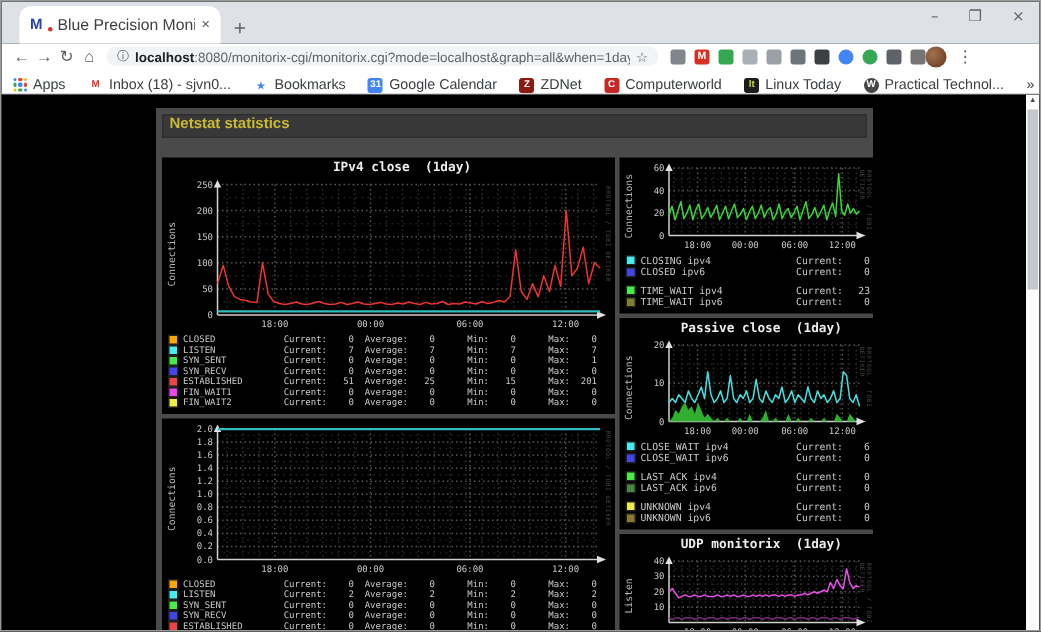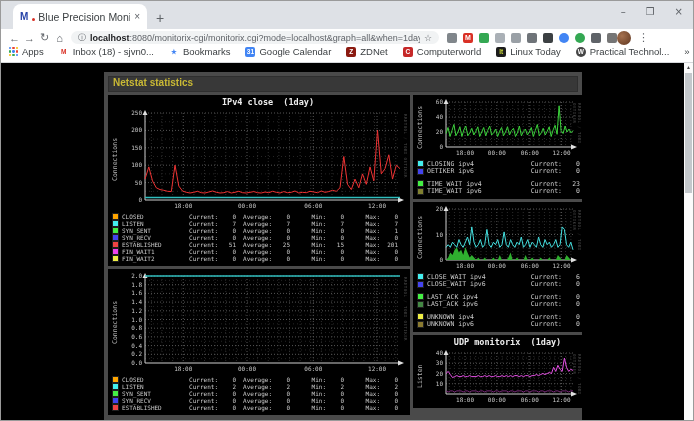--- a/index.html
+++ b/index.html
@@ -21,38 +21,38 @@
         padding:0 7px;font-size:9px;color:#5f6368;margin-left:4px;box-sizing:border-box}
   .omni .iico{font-size:8px;margin-right:4px}
   .omni .host{color:#202124}
   .omni .rest{white-space:nowrap;overflow:hidden;flex:1}
   .omni .star{font-size:9px;margin-left:4px}
   .extrow{display:flex;align-items:center;gap:6px;margin-left:8px}
   .exticon{width:10px;height:10px;border-radius:2px;font-size:7px;font-weight:bold;color:#fff;
            display:flex;align-items:center;justify-content:center;flex:none}
   .avatar{width:14px;height:14px;border-radius:50%;background:radial-gradient(circle at 35% 35%,#a5714f,#5e351f);flex:none}
   .menu3{color:#5f6368;font-size:11px;margin-left:7px}
-  .bookmarks{height:16px;background:#fff;border-bottom:1px solid #d5d7da;display:flex;align-items:flex-start;
+  .bookmarks{height:16px;background:#fff;border-bottom:1px solid #d5d7da;display:flex;align-items:flex-end;
              padding:0 8px;font-size:9.5px;color:#3c4043}
   .bitem{display:flex;align-items:center;gap:4px;margin-right:15px;white-space:nowrap}
   .bbadge{width:10px;height:10px;border-radius:2px;display:flex;align-items:center;justify-content:center;
           font-size:6.5px;font-weight:bold;flex:none}
   .bgrid{width:9px;height:9px;display:grid;grid-template-columns:repeat(3,1fr);gap:1px;flex:none}
   .bgrid b{border-radius:50%}
   .bspacer{flex:1}
   .bdiv{width:1px;height:10px;background:#d0d0d0;margin-right:10px}
   
   .page{position:relative;height:358px;background:#000;overflow:hidden}
   .scrollbar{position:absolute;right:0;top:0;width:9px;height:100%;background:#fbfbfb;z-index:5}
   .sb-up{height:9px;color:#4a4a4a;font-size:5px;line-height:9px;text-align:center}
   .sb-thumb{position:absolute;left:1px;top:10px;width:7px;height:120px;background:#c4c8cc}
   .container{position:absolute;left:103px;top:9px;width:478px;height:349px;background:#4a4a4a;
              padding:4px;box-sizing:border-box;overflow:hidden}
   .secheader{height:14px;background:#383838;border:1px solid #2e2e2e;color:#c9b935;font-weight:bold;
-             font-size:10px;line-height:12px;padding-left:4px;margin-bottom:3px}
+             font-size:10px;line-height:12px;padding-left:4px;margin-bottom:13px}
   .cols{display:flex;gap:3px}
   .colL{width:302px;display:flex;flex-direction:column;gap:3px}
   .colR{flex:1;display:flex;flex-direction:column;gap:3px}
   .panel{background:#000;padding:2px 2px 4px;position:relative;overflow:hidden}
   .ptitle{color:#ededed;font:bold 8.5px "DejaVu Sans Mono",monospace;text-align:center;
           white-space:pre;height:11px;line-height:11px;padding-left:18px}
   .plotwrap{display:flex;position:relative}
   .ylab{width:9px;writing-mode:vertical-rl;transform:rotate(180deg);display:flex;align-items:center;
         justify-content:center;font:6.5px "DejaVu Sans Mono",monospace;color:#b9b9b9;flex:none}
   .wm{position:absolute;right:0;top:6px;writing-mode:vertical-rl;font:4px "DejaVu Sans Mono",monospace;
@@ -511,39 +511,40 @@
             </div>
             <div class="legend small">
               <div class="lrow">
                 <span class="sw" style="background: rgb(68, 238, 238);"></span>
                 <span class="lname">CLOSING ipv4</span>
                 <span class="slabel">Current:</span>
                 <span class="sval">0</span>
               </div>
               <div class="lrow">
                 <span class="sw" style="background: rgb(68, 68, 238);"></span>
-                <span class="lname">OETIKER ipv6</span>
+                <span class="lname">CLOSED ipv6</span>
                 <span class="slabel">Current:</span>
                 <span class="sval">0</span>
               </div>
               <div class="lrow gap">
                 <span class="sw" style="background: rgb(68, 238, 68);"></span>
                 <span class="lname">TIME_WAIT ipv4</span>
                 <span class="slabel">Current:</span>
                 <span class="sval">23</span>
               </div>
               <div class="lrow">
                 <span class="sw" style="background: rgb(128, 128, 48);"></span>
                 <span class="lname">TIME_WAIT ipv6</span>
                 <span class="slabel">Current:</span>
                 <span class="sval">0</span>
               </div>
             </div>
           </div>
         <div class="panel">
+            <div class="ptitle">Passive close  (1day)</div>
             <div class="plotwrap">
               <div class="ylab">Connections</div>
               <svg width="158" height="66">
                 <line x1="25.175" y1="5" x2="25.175" y2="56" stroke="#2c2c2c" stroke-dasharray="1,2"></line>
                 <line x1="30.466666666666665" y1="5" x2="30.466666666666665" y2="56" stroke="#2c2c2c" stroke-dasharray="1,2"></line>
                 <line x1="35.75833333333333" y1="5" x2="35.75833333333333" y2="56" stroke="#2c2c2c" stroke-dasharray="1,2"></line>
                 <line x1="46.34166666666666" y1="5" x2="46.34166666666666" y2="56" stroke="#2c2c2c" stroke-dasharray="1,2"></line>
                 <line x1="51.633333333333326" y1="5" x2="51.633333333333326" y2="56" stroke="#2c2c2c" stroke-dasharray="1,2"></line>
                 <line x1="56.925" y1="5" x2="56.925" y2="56" stroke="#2c2c2c" stroke-dasharray="1,2"></line>
                 <line x1="62.21666666666666" y1="5" x2="62.21666666666666" y2="56" stroke="#2c2c2c" stroke-dasharray="1,2"></line>

